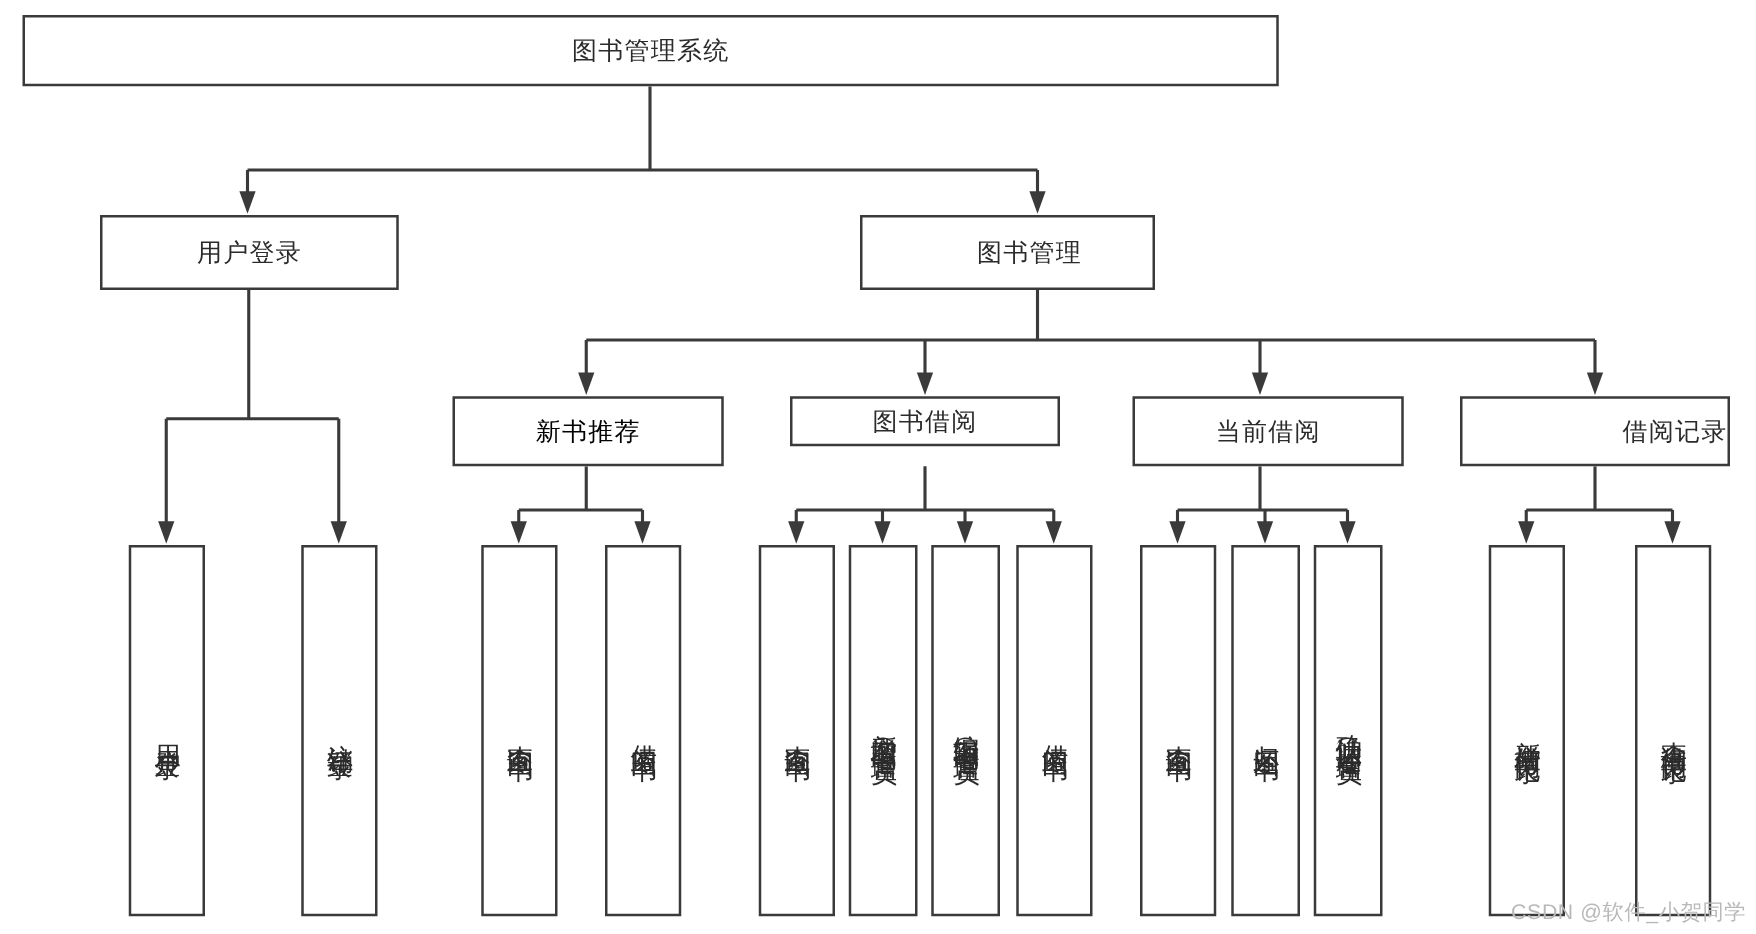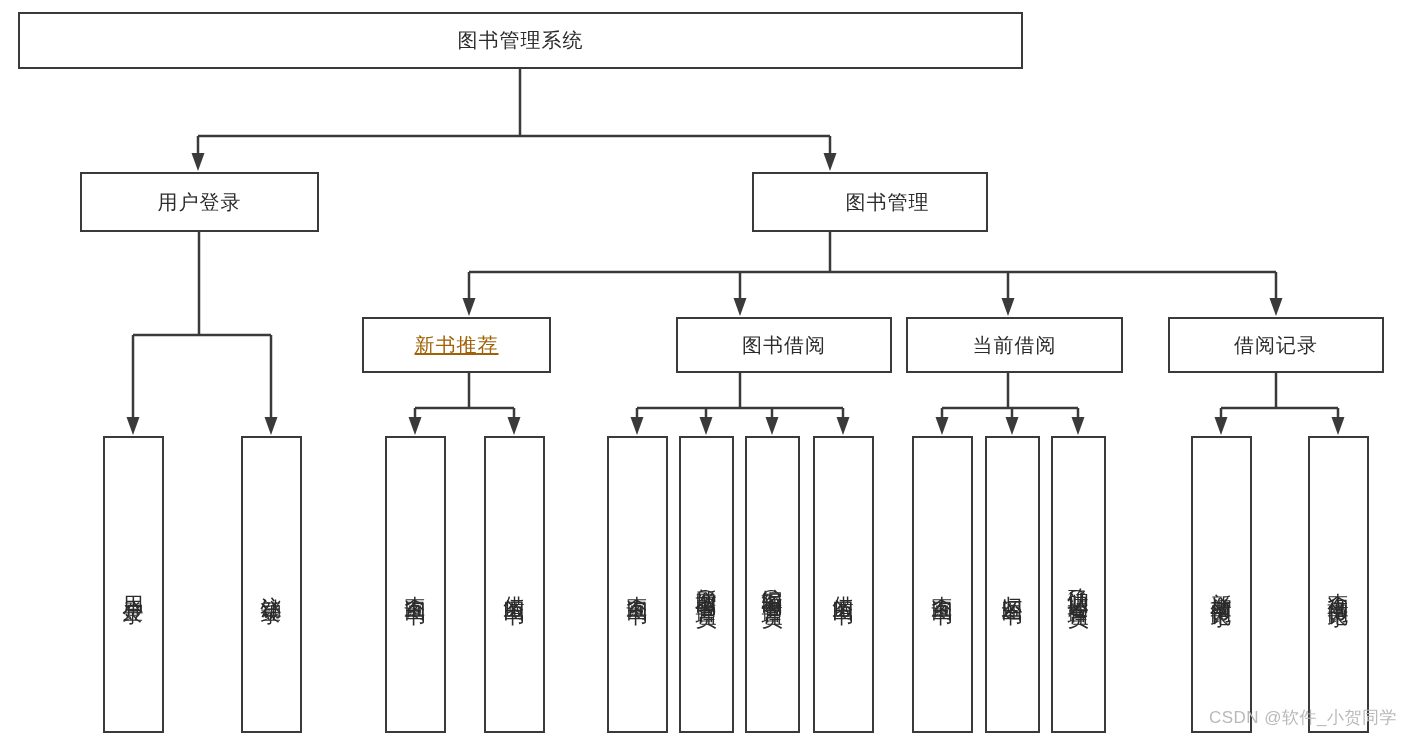--- a/index.html
+++ b/index.html
@@ -52,21 +52,21 @@
     white-space: nowrap;
     display: block;
   }
   .h-label {
     white-space: nowrap;
     display: block;
   }
   #watermark {
     position: absolute;
     right: 8px;
-    bottom: 18px;
+    bottom: 6px;
     font-size: 17px;
     color: #b9b9b9;
     letter-spacing: 0.5px;
     white-space: nowrap;
     user-select: none;
   }
 </style>
 </head>
 <body>
 
@@ -131,33 +131,33 @@
       </g>
   </svg>
 
   <div id="nodes">
       <div class="node h-node" style="left: 18px; top: 12px; width: 1005px; height: 57px; border-color: rgb(58, 58, 58); background: rgb(255, 255, 255); color: rgb(43, 43, 43);">
         <span class="h-label">图书管理系统</span>
       </div>
       <div class="node h-node" style="left: 80px; top: 172px; width: 239px; height: 60px; border-color: rgb(58, 58, 58); background: rgb(255, 255, 255); color: rgb(43, 43, 43);">
         <span class="h-label">用户登录</span>
       </div>
-      <div class="node h-node" style="left: 752px; top: 172px; width: 236px; height: 60px; border-color: rgb(58, 58, 58); background: rgb(255, 255, 255); color: rgb(43, 43, 43); padding-left: 35px;">
+      <div class="node h-node" style="left: 688px; top: 172px; width: 236px; height: 60px; border-color: rgb(58, 58, 58); background: rgb(255, 255, 255); color: rgb(43, 43, 43); padding-left: 35px;">
         <span class="h-label">图书管理</span>
       </div>
-      <div class="node h-node" style="left: 362px; top: 317px; width: 189px; height: 56px; border-color: rgb(58, 58, 58); background: rgb(255, 255, 255); color: #a16207; text-decoration: underline;">
+      <div class="node h-node" style="left: 362px; top: 317px; width: 217px; height: 56px; border-color: rgb(58, 58, 58); background: rgb(255, 255, 255); color: #000000;">
         <span class="h-label">新书推荐</span>
       </div>
-      <div class="node h-node" style="left: 632px; top: 317px; width: 216px; height: 56px; border-color: rgb(58, 58, 58); background: rgb(255, 255, 255); color: rgb(43, 43, 43); margin-left: 44px;">
+      <div class="node h-node" style="left: 632px; top: 317px; width: 216px; height: 40px; border-color: rgb(58, 58, 58); background: rgb(255, 255, 255); color: rgb(43, 43, 43);">
         <span class="h-label">图书借阅</span>
       </div>
       <div class="node h-node" style="left: 906px; top: 317px; width: 217px; height: 56px; border-color: rgb(58, 58, 58); background: rgb(255, 255, 255); color: rgb(43, 43, 43);">
         <span class="h-label">当前借阅</span>
       </div>
-      <div class="node h-node" style="left: 1168px; top: 317px; width: 216px; height: 56px; border-color: rgb(58, 58, 58); background: rgb(255, 255, 255); color: rgb(43, 43, 43);">
+      <div class="node h-node" style="left: 1168px; top: 317px; width: 216px; height: 56px; border-color: rgb(58, 58, 58); background: rgb(255, 255, 255); color: rgb(43, 43, 43); justify-content: flex-end;">
         <span class="h-label">借阅记录</span>
       </div>
       <div class="node v-node" style="left: 103px; top: 436px; width: 61px; height: 297px; border-color: rgb(58, 58, 58); background: rgb(255, 255, 255); color: rgb(43, 43, 43);">
         <span class="v-label">用户登录</span>
       </div>
       <div class="node v-node" style="left: 241px; top: 436px; width: 61px; height: 297px; border-color: rgb(58, 58, 58); background: rgb(255, 255, 255); color: rgb(43, 43, 43);">
         <span class="v-label">注销登录</span>
       </div>
       <div class="node v-node" style="left: 385px; top: 436px; width: 61px; height: 297px; border-color: rgb(58, 58, 58); background: rgb(255, 255, 255); color: rgb(43, 43, 43);">
         <span class="v-label">查询图书</span>

